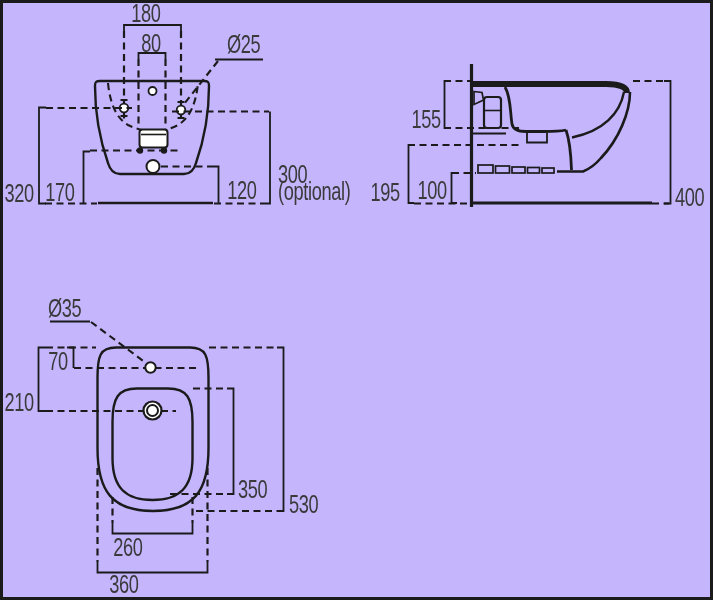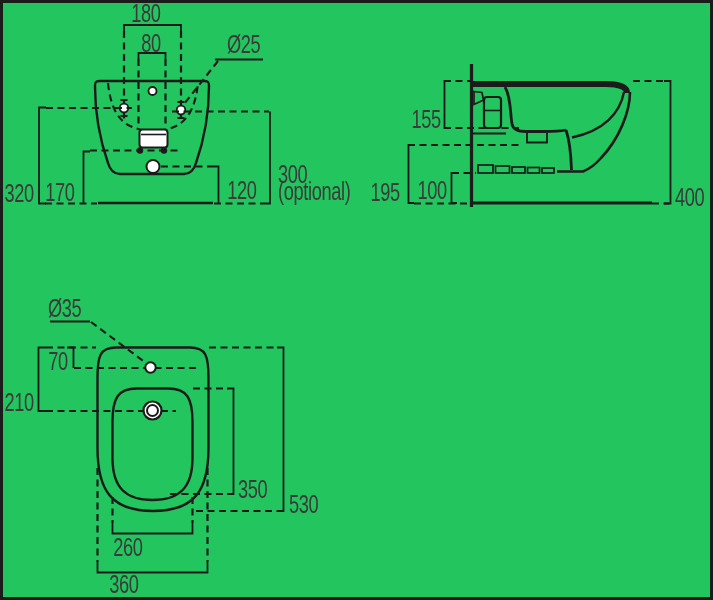--- a/index.html
+++ b/index.html
@@ -1,18 +1,18 @@
 <!DOCTYPE html>
 <html><head>
 <meta charset="utf-8">
 <style>
   html,body { margin:0; padding:0; background:#888; }
   #stage {
     position:relative; width:713px; height:600px; overflow:hidden;
-    background:#22c55e;
+    background:#c4b5fd;
     font-family:"Liberation Sans", sans-serif;
   }
   #geom { position:absolute; left:0; top:0; }
   .dim {
     position:absolute;
     font-size:26px; line-height:26px; font-weight:400;
     color:#3a3a3a; white-space:nowrap; letter-spacing:-0.5px;
   }
   .anchor-left  { transform:scaleX(0.70); transform-origin:left center; }
   .anchor-right { transform:scaleX(0.70); transform-origin:right center; }

